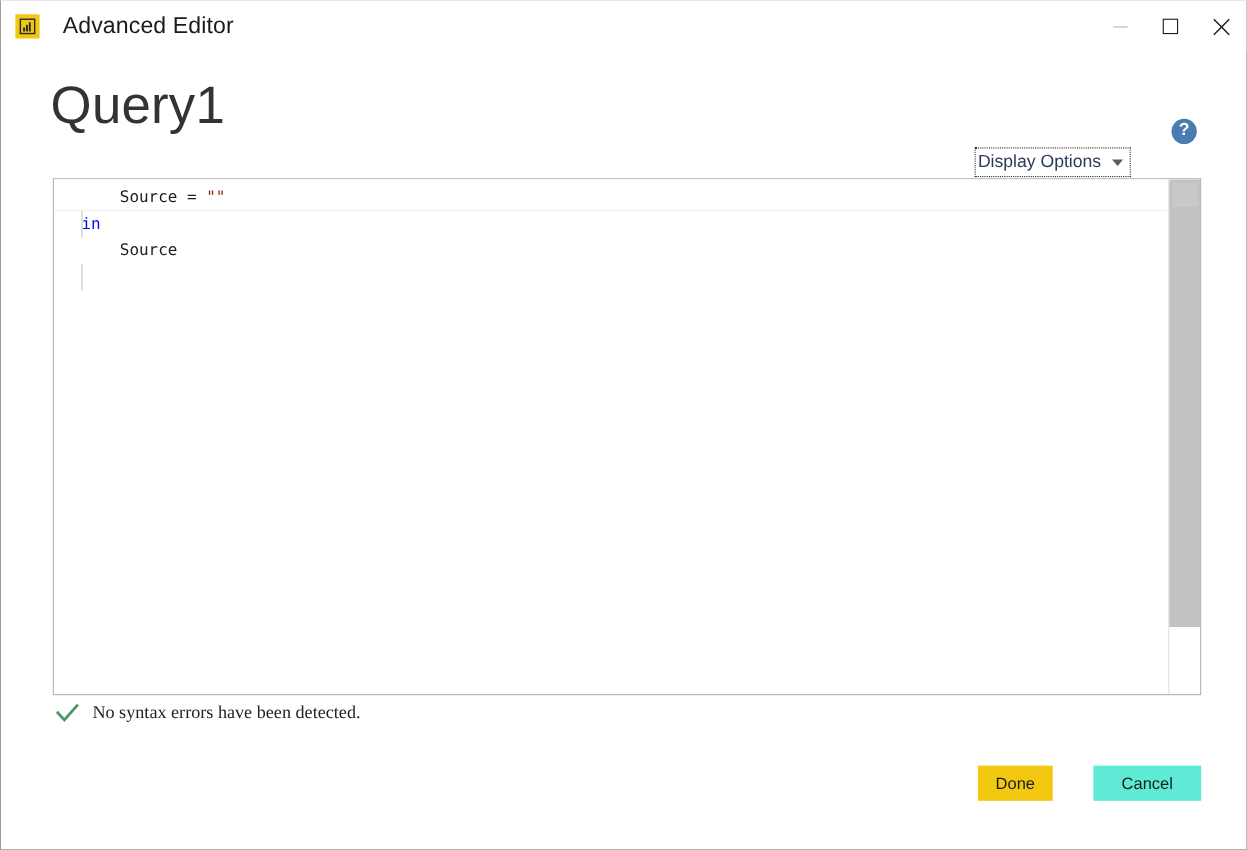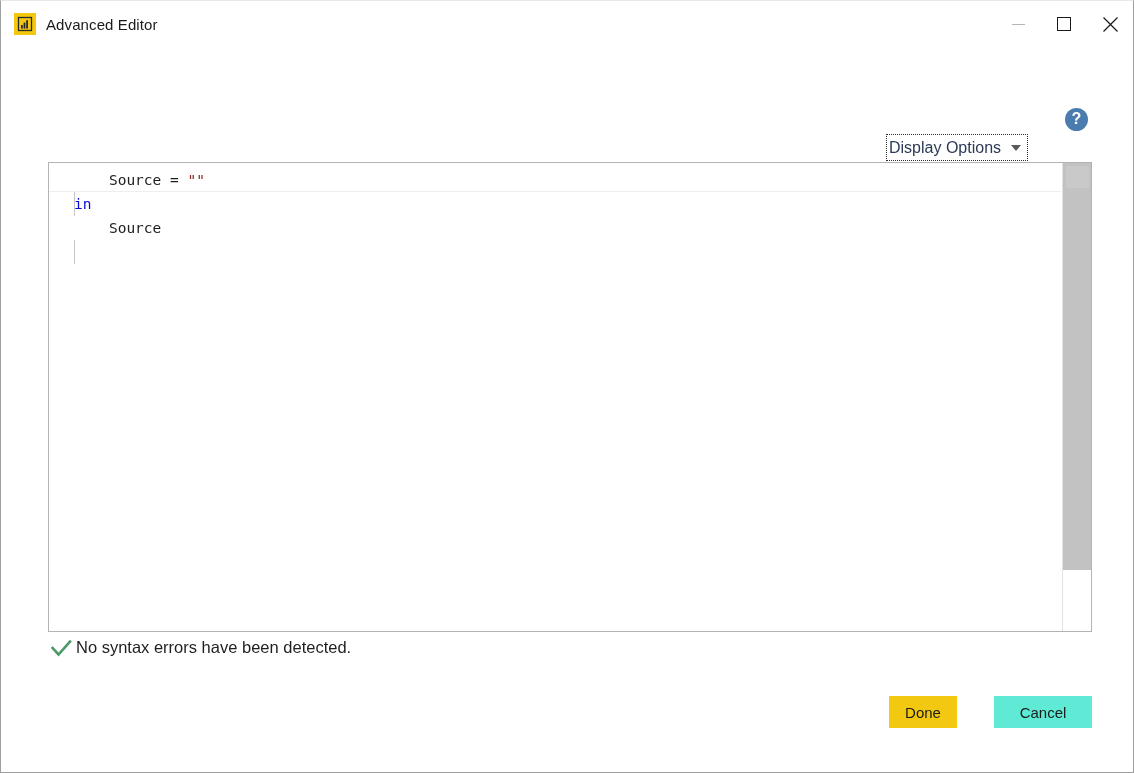--- a/index.html
+++ b/index.html
@@ -37,22 +37,22 @@
     width: 22px; height: 22px;
     margin-left: 13px;
     background: #f2c811;
     display: flex;
     align-items: center;
     justify-content: center;
     flex: none;
   }
   .app-icon svg { display: block; }
   .title-text {
-    margin-left: 10px;
-    font-size: 15px;
+    margin-left: 21px;
+    font-size: 21px;
     color: #1b1b1b;
     font-weight: 400;
     letter-spacing: 0.1px;
   }
   .win-controls {
     position: absolute;
     right: 0; top: 0;
     height: 46px;
     display: flex;
     align-items: stretch;
@@ -211,21 +211,22 @@
     background: #c9c9c9;
   }
 
   
   .status-row {
     position: absolute;
     left: 50px;
     top: 637px;
     display: flex;
     align-items: center;
-    gap: 4px;
+    gap: 12px;
+    font-family: Liberation Serif, serif;
   }
   .check-icon svg { display: block; }
   .status-text {
     font-size: 16.5px;
     color: #1f1f1f;
   }
 
   
   .btn {
     position: absolute;
@@ -277,20 +278,21 @@
         <div class="win-close-glyph">
           <svg width="17" height="17" viewBox="0 0 17 17" aria-hidden="true">
             <line x1="1.5" y1="1.5" x2="15.5" y2="15.5" stroke="#1b1b1b" stroke-width="1.3"></line>
             <line x1="15.5" y1="1.5" x2="1.5" y2="15.5" stroke="#1b1b1b" stroke-width="1.3"></line>
           </svg>
         </div>
       </div>
     </div>
   </div>
 
+  <div class="page-title">Query1</div>
 
   <div class="display-options">
     <span class="display-options-label">Display Options</span>
     <span class="caret-down"></span>
   </div>
 
   <div class="help-icon">
     <span>?</span>
   </div>
 

